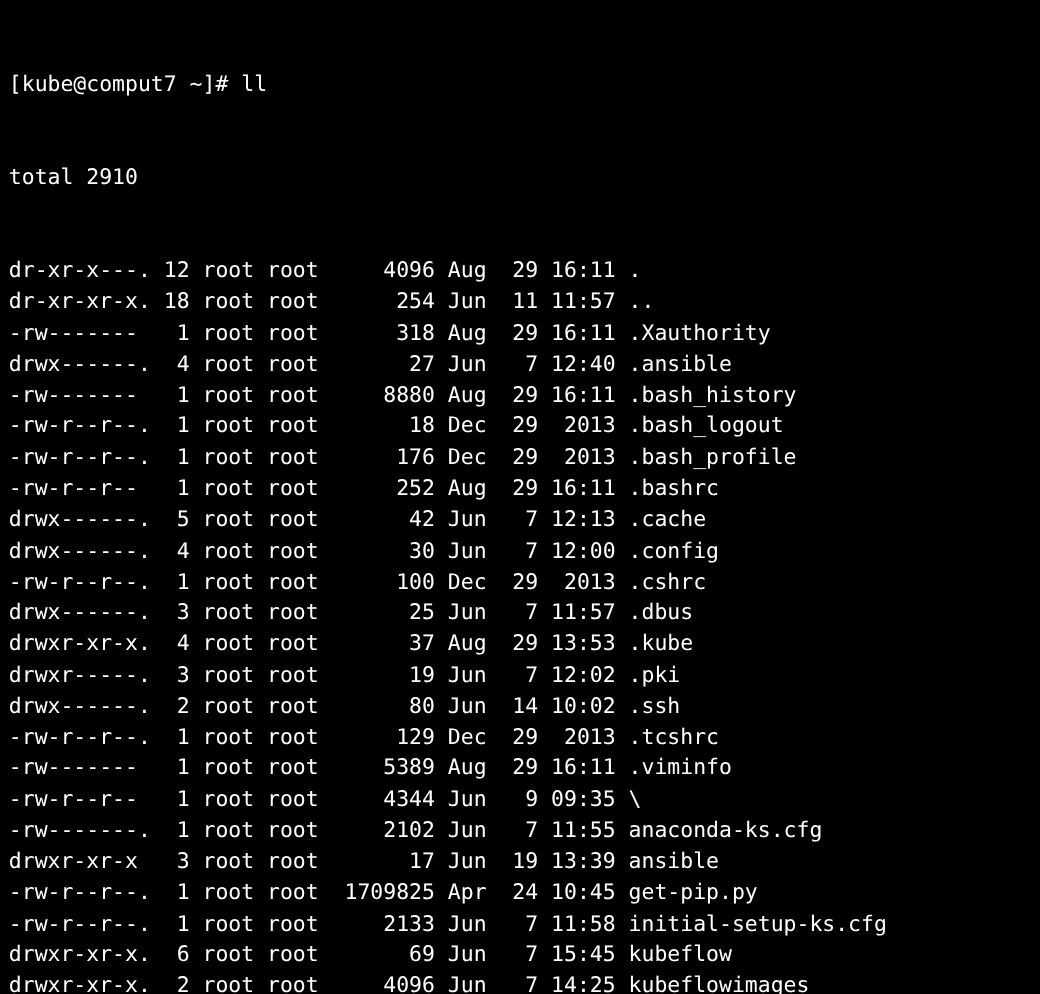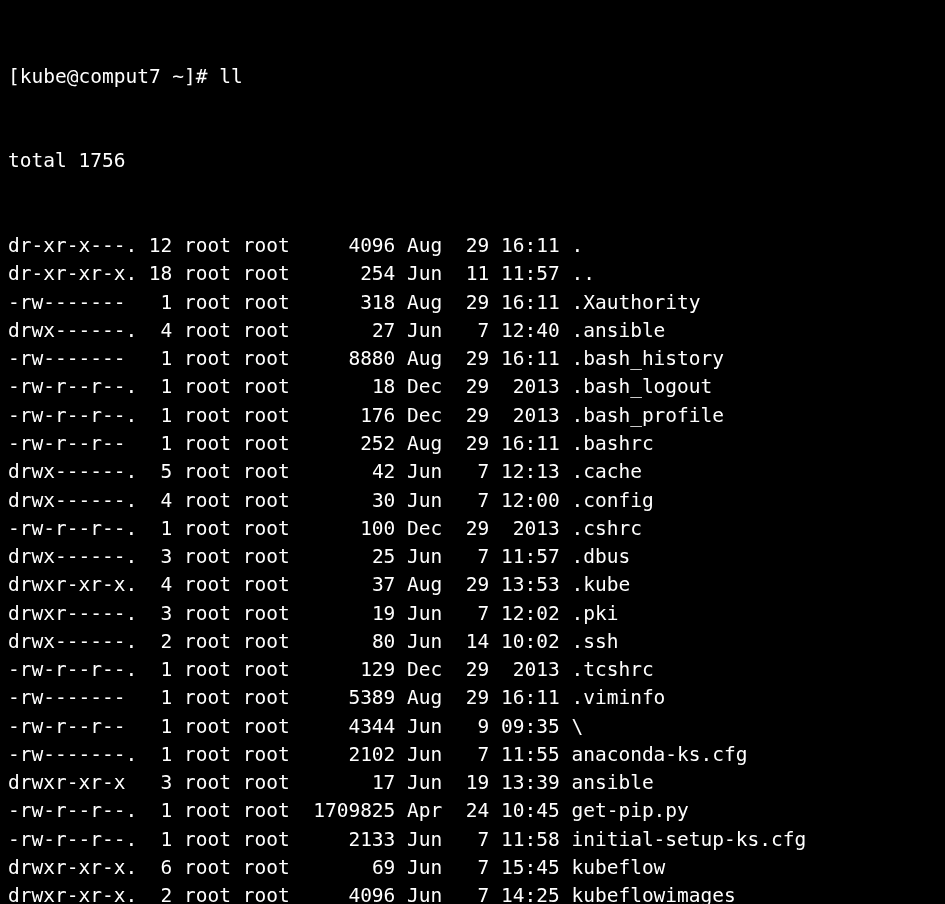--- a/index.html
+++ b/index.html
@@ -35,15 +35,15 @@
   .c-day   { width: 3ch; text-align: right; }
   .c-time  { width: 6ch; text-align: right; }
   .c-name  { }
   .sp      { display: inline-block; width: 1ch; }
 </style>
 </head>
 <body>
 
 <div class="terminal">
   <span class="prompt-line"><span>[kube@comput7 ~]# </span><span>ll</span></span>
-  <span class="total-line">total 1756</span>
+  <span class="total-line">total 2910</span>
   <div id="listing"><span class="row"><span class="col c-perm">dr-xr-x---.</span><span class="col c-links">12</span><span class="sp"></span><span class="col c-own">root</span><span class="col c-grp">root</span><span class="col c-size">4096</span><span class="sp"></span><span class="col c-mon">Aug</span><span class="col c-day">29</span><span class="col c-time">16:11</span><span class="sp"></span><span class="col c-name">.</span></span><span class="row"><span class="col c-perm">dr-xr-xr-x.</span><span class="col c-links">18</span><span class="sp"></span><span class="col c-own">root</span><span class="col c-grp">root</span><span class="col c-size">254</span><span class="sp"></span><span class="col c-mon">Jun</span><span class="col c-day">11</span><span class="col c-time">11:57</span><span class="sp"></span><span class="col c-name">..</span></span><span class="row"><span class="col c-perm">-rw-------</span><span class="col c-links">1</span><span class="sp"></span><span class="col c-own">root</span><span class="col c-grp">root</span><span class="col c-size">318</span><span class="sp"></span><span class="col c-mon">Aug</span><span class="col c-day">29</span><span class="col c-time">16:11</span><span class="sp"></span><span class="col c-name">.Xauthority</span></span><span class="row"><span class="col c-perm">drwx------.</span><span class="col c-links">4</span><span class="sp"></span><span class="col c-own">root</span><span class="col c-grp">root</span><span class="col c-size">27</span><span class="sp"></span><span class="col c-mon">Jun</span><span class="col c-day">7</span><span class="col c-time">12:40</span><span class="sp"></span><span class="col c-name">.ansible</span></span><span class="row"><span class="col c-perm">-rw-------</span><span class="col c-links">1</span><span class="sp"></span><span class="col c-own">root</span><span class="col c-grp">root</span><span class="col c-size">8880</span><span class="sp"></span><span class="col c-mon">Aug</span><span class="col c-day">29</span><span class="col c-time">16:11</span><span class="sp"></span><span class="col c-name">.bash_history</span></span><span class="row"><span class="col c-perm">-rw-r--r--.</span><span class="col c-links">1</span><span class="sp"></span><span class="col c-own">root</span><span class="col c-grp">root</span><span class="col c-size">18</span><span class="sp"></span><span class="col c-mon">Dec</span><span class="col c-day">29</span><span class="col c-time">2013</span><span class="sp"></span><span class="col c-name">.bash_logout</span></span><span class="row"><span class="col c-perm">-rw-r--r--.</span><span class="col c-links">1</span><span class="sp"></span><span class="col c-own">root</span><span class="col c-grp">root</span><span class="col c-size">176</span><span class="sp"></span><span class="col c-mon">Dec</span><span class="col c-day">29</span><span class="col c-time">2013</span><span class="sp"></span><span class="col c-name">.bash_profile</span></span><span class="row"><span class="col c-perm">-rw-r--r--</span><span class="col c-links">1</span><span class="sp"></span><span class="col c-own">root</span><span class="col c-grp">root</span><span class="col c-size">252</span><span class="sp"></span><span class="col c-mon">Aug</span><span class="col c-day">29</span><span class="col c-time">16:11</span><span class="sp"></span><span class="col c-name">.bashrc</span></span><span class="row"><span class="col c-perm">drwx------.</span><span class="col c-links">5</span><span class="sp"></span><span class="col c-own">root</span><span class="col c-grp">root</span><span class="col c-size">42</span><span class="sp"></span><span class="col c-mon">Jun</span><span class="col c-day">7</span><span class="col c-time">12:13</span><span class="sp"></span><span class="col c-name">.cache</span></span><span class="row"><span class="col c-perm">drwx------.</span><span class="col c-links">4</span><span class="sp"></span><span class="col c-own">root</span><span class="col c-grp">root</span><span class="col c-size">30</span><span class="sp"></span><span class="col c-mon">Jun</span><span class="col c-day">7</span><span class="col c-time">12:00</span><span class="sp"></span><span class="col c-name">.config</span></span><span class="row"><span class="col c-perm">-rw-r--r--.</span><span class="col c-links">1</span><span class="sp"></span><span class="col c-own">root</span><span class="col c-grp">root</span><span class="col c-size">100</span><span class="sp"></span><span class="col c-mon">Dec</span><span class="col c-day">29</span><span class="col c-time">2013</span><span class="sp"></span><span class="col c-name">.cshrc</span></span><span class="row"><span class="col c-perm">drwx------.</span><span class="col c-links">3</span><span class="sp"></span><span class="col c-own">root</span><span class="col c-grp">root</span><span class="col c-size">25</span><span class="sp"></span><span class="col c-mon">Jun</span><span class="col c-day">7</span><span class="col c-time">11:57</span><span class="sp"></span><span class="col c-name">.dbus</span></span><span class="row"><span class="col c-perm">drwxr-xr-x.</span><span class="col c-links">4</span><span class="sp"></span><span class="col c-own">root</span><span class="col c-grp">root</span><span class="col c-size">37</span><span class="sp"></span><span class="col c-mon">Aug</span><span class="col c-day">29</span><span class="col c-time">13:53</span><span class="sp"></span><span class="col c-name">.kube</span></span><span class="row"><span class="col c-perm">drwxr-----.</span><span class="col c-links">3</span><span class="sp"></span><span class="col c-own">root</span><span class="col c-grp">root</span><span class="col c-size">19</span><span class="sp"></span><span class="col c-mon">Jun</span><span class="col c-day">7</span><span class="col c-time">12:02</span><span class="sp"></span><span class="col c-name">.pki</span></span><span class="row"><span class="col c-perm">drwx------.</span><span class="col c-links">2</span><span class="sp"></span><span class="col c-own">root</span><span class="col c-grp">root</span><span class="col c-size">80</span><span class="sp"></span><span class="col c-mon">Jun</span><span class="col c-day">14</span><span class="col c-time">10:02</span><span class="sp"></span><span class="col c-name">.ssh</span></span><span class="row"><span class="col c-perm">-rw-r--r--.</span><span class="col c-links">1</span><span class="sp"></span><span class="col c-own">root</span><span class="col c-grp">root</span><span class="col c-size">129</span><span class="sp"></span><span class="col c-mon">Dec</span><span class="col c-day">29</span><span class="col c-time">2013</span><span class="sp"></span><span class="col c-name">.tcshrc</span></span><span class="row"><span class="col c-perm">-rw-------</span><span class="col c-links">1</span><span class="sp"></span><span class="col c-own">root</span><span class="col c-grp">root</span><span class="col c-size">5389</span><span class="sp"></span><span class="col c-mon">Aug</span><span class="col c-day">29</span><span class="col c-time">16:11</span><span class="sp"></span><span class="col c-name">.viminfo</span></span><span class="row"><span class="col c-perm">-rw-r--r--</span><span class="col c-links">1</span><span class="sp"></span><span class="col c-own">root</span><span class="col c-grp">root</span><span class="col c-size">4344</span><span class="sp"></span><span class="col c-mon">Jun</span><span class="col c-day">9</span><span class="col c-time">09:35</span><span class="sp"></span><span class="col c-name">\</span></span><span class="row"><span class="col c-perm">-rw-------.</span><span class="col c-links">1</span><span class="sp"></span><span class="col c-own">root</span><span class="col c-grp">root</span><span class="col c-size">2102</span><span class="sp"></span><span class="col c-mon">Jun</span><span class="col c-day">7</span><span class="col c-time">11:55</span><span class="sp"></span><span class="col c-name">anaconda-ks.cfg</span></span><span class="row"><span class="col c-perm">drwxr-xr-x</span><span class="col c-links">3</span><span class="sp"></span><span class="col c-own">root</span><span class="col c-grp">root</span><span class="col c-size">17</span><span class="sp"></span><span class="col c-mon">Jun</span><span class="col c-day">19</span><span class="col c-time">13:39</span><span class="sp"></span><span class="col c-name">ansible</span></span><span class="row"><span class="col c-perm">-rw-r--r--.</span><span class="col c-links">1</span><span class="sp"></span><span class="col c-own">root</span><span class="col c-grp">root</span><span class="col c-size">1709825</span><span class="sp"></span><span class="col c-mon">Apr</span><span class="col c-day">24</span><span class="col c-time">10:45</span><span class="sp"></span><span class="col c-name">get-pip.py</span></span><span class="row"><span class="col c-perm">-rw-r--r--.</span><span class="col c-links">1</span><span class="sp"></span><span class="col c-own">root</span><span class="col c-grp">root</span><span class="col c-size">2133</span><span class="sp"></span><span class="col c-mon">Jun</span><span class="col c-day">7</span><span class="col c-time">11:58</span><span class="sp"></span><span class="col c-name">initial-setup-ks.cfg</span></span><span class="row"><span class="col c-perm">drwxr-xr-x.</span><span class="col c-links">6</span><span class="sp"></span><span class="col c-own">root</span><span class="col c-grp">root</span><span class="col c-size">69</span><span class="sp"></span><span class="col c-mon">Jun</span><span class="col c-day">7</span><span class="col c-time">15:45</span><span class="sp"></span><span class="col c-name">kubeflow</span></span><span class="row"><span class="col c-perm">drwxr-xr-x.</span><span class="col c-links">2</span><span class="sp"></span><span class="col c-own">root</span><span class="col c-grp">root</span><span class="col c-size">4096</span><span class="sp"></span><span class="col c-mon">Jun</span><span class="col c-day">7</span><span class="col c-time">14:25</span><span class="sp"></span><span class="col c-name">kubeflowimages</span></span></div>
 </div>
 
 </body></html>

